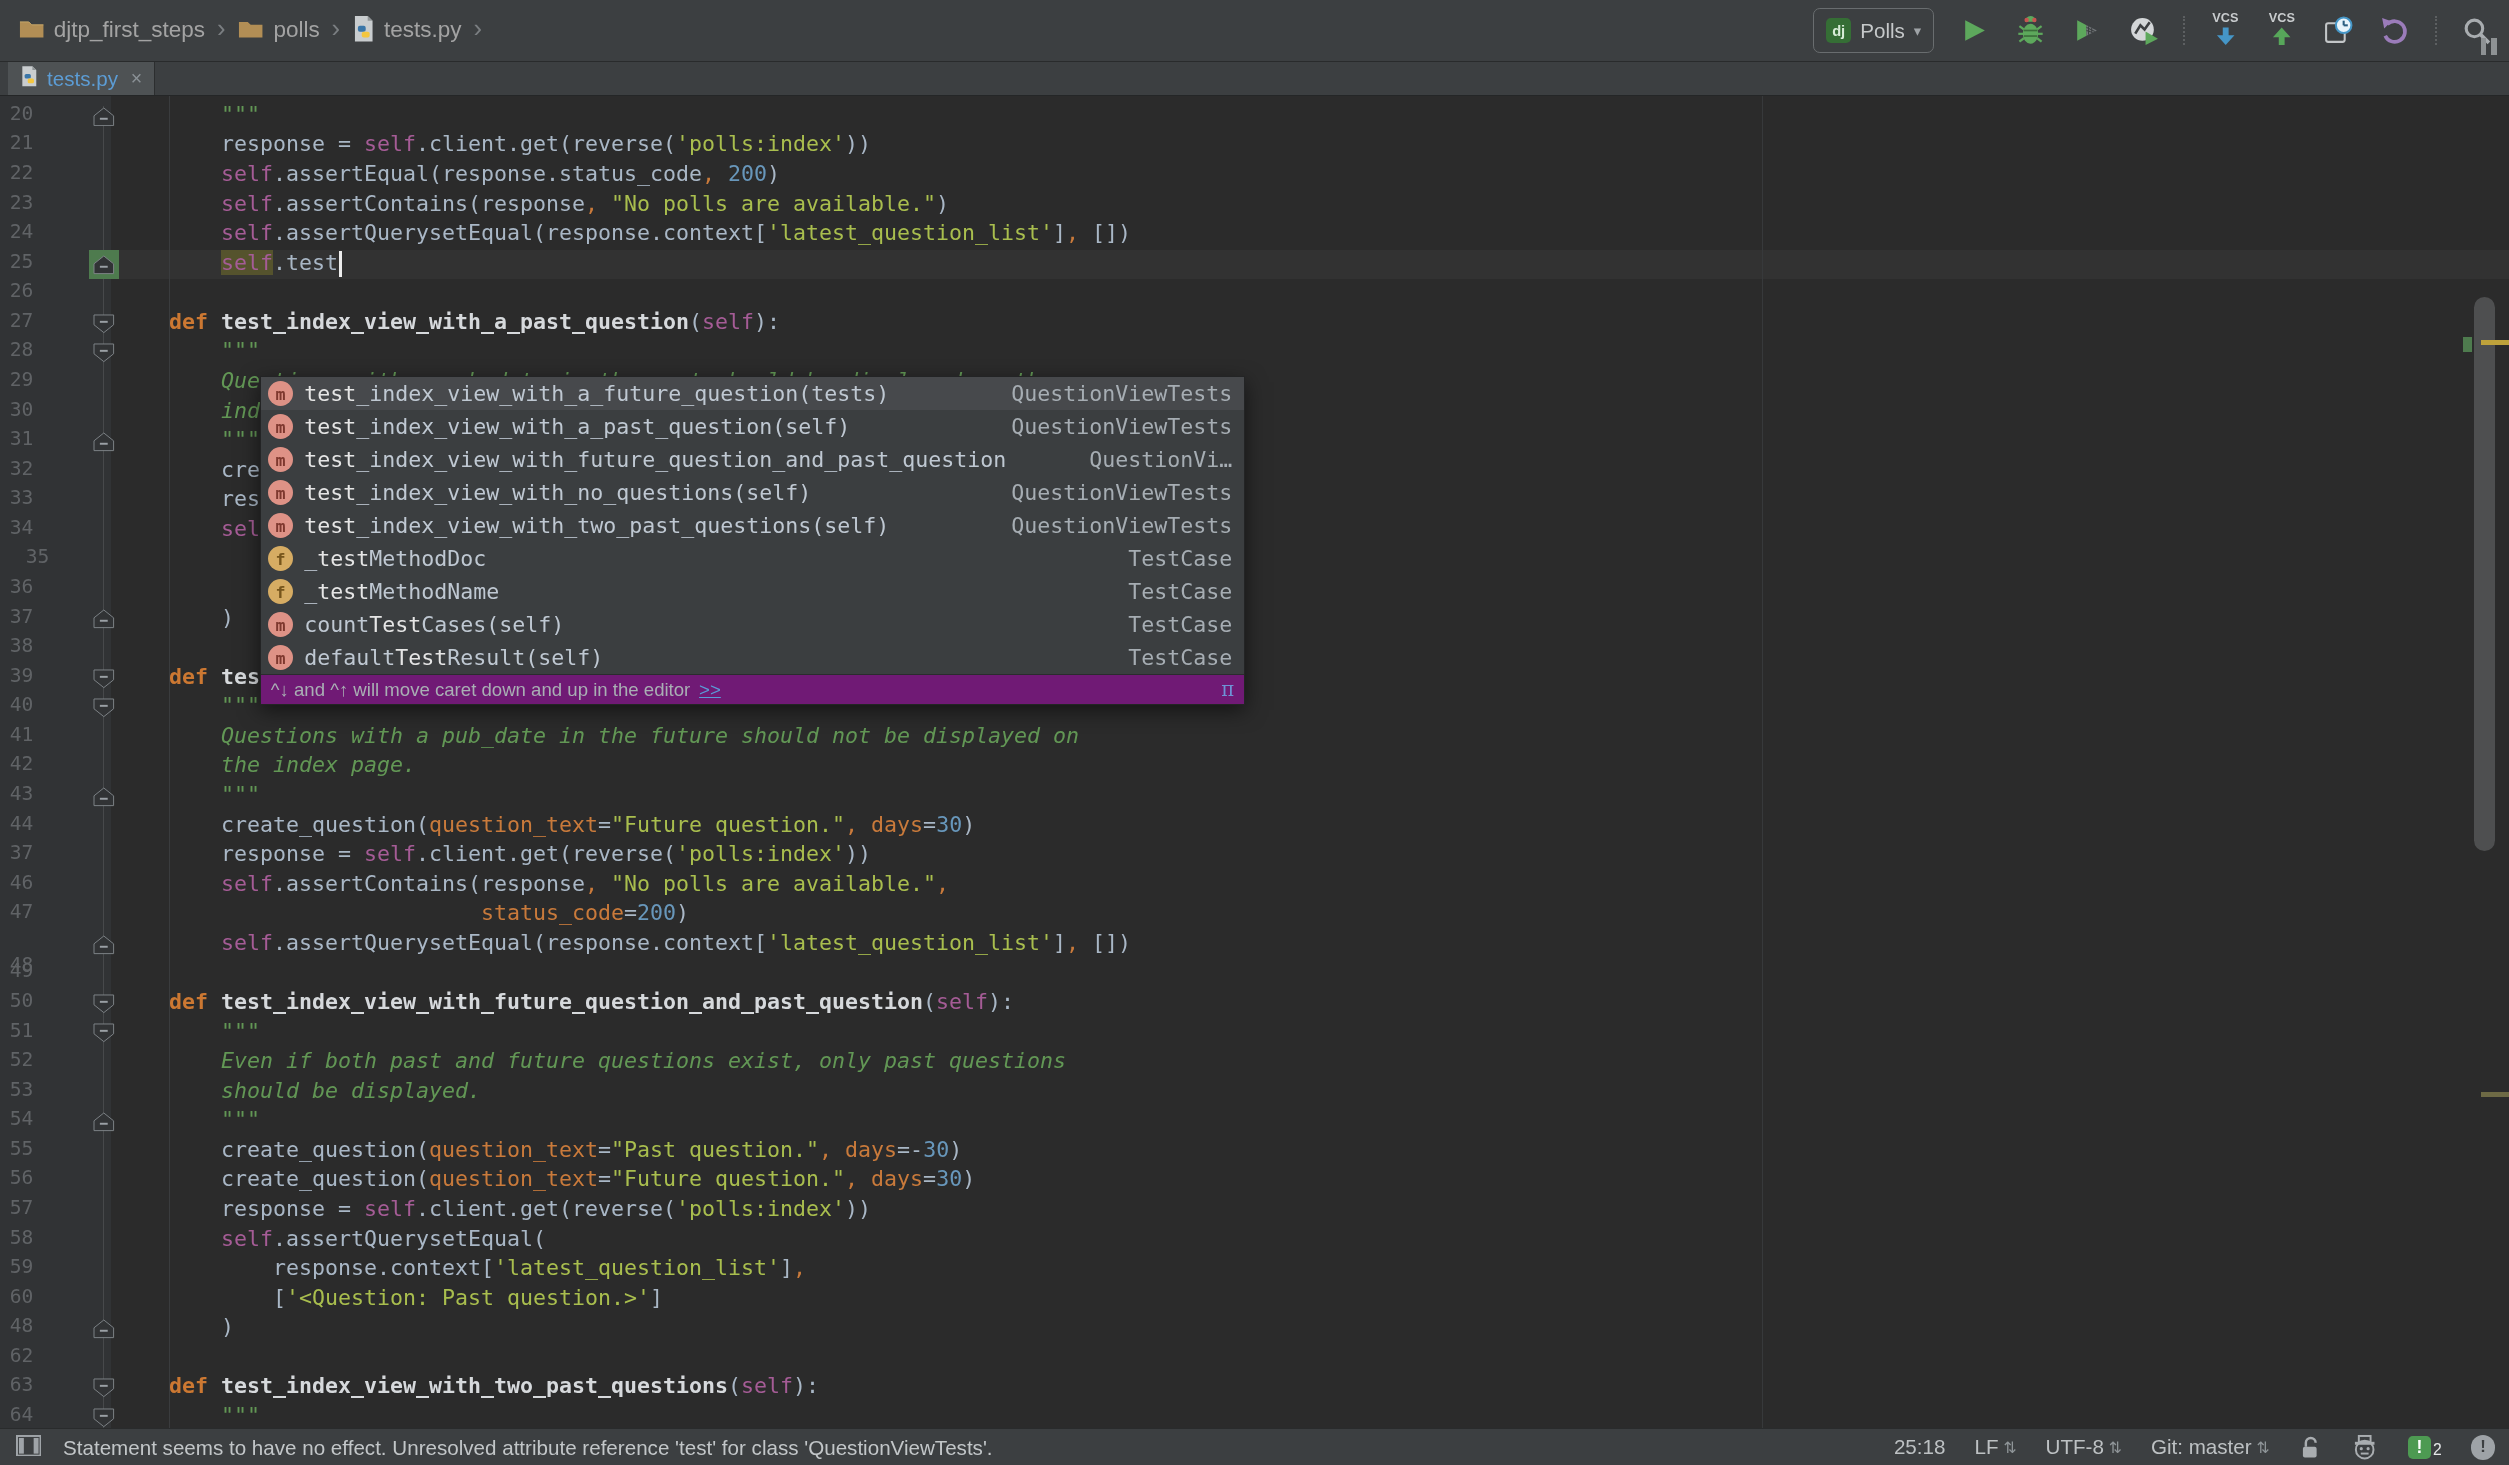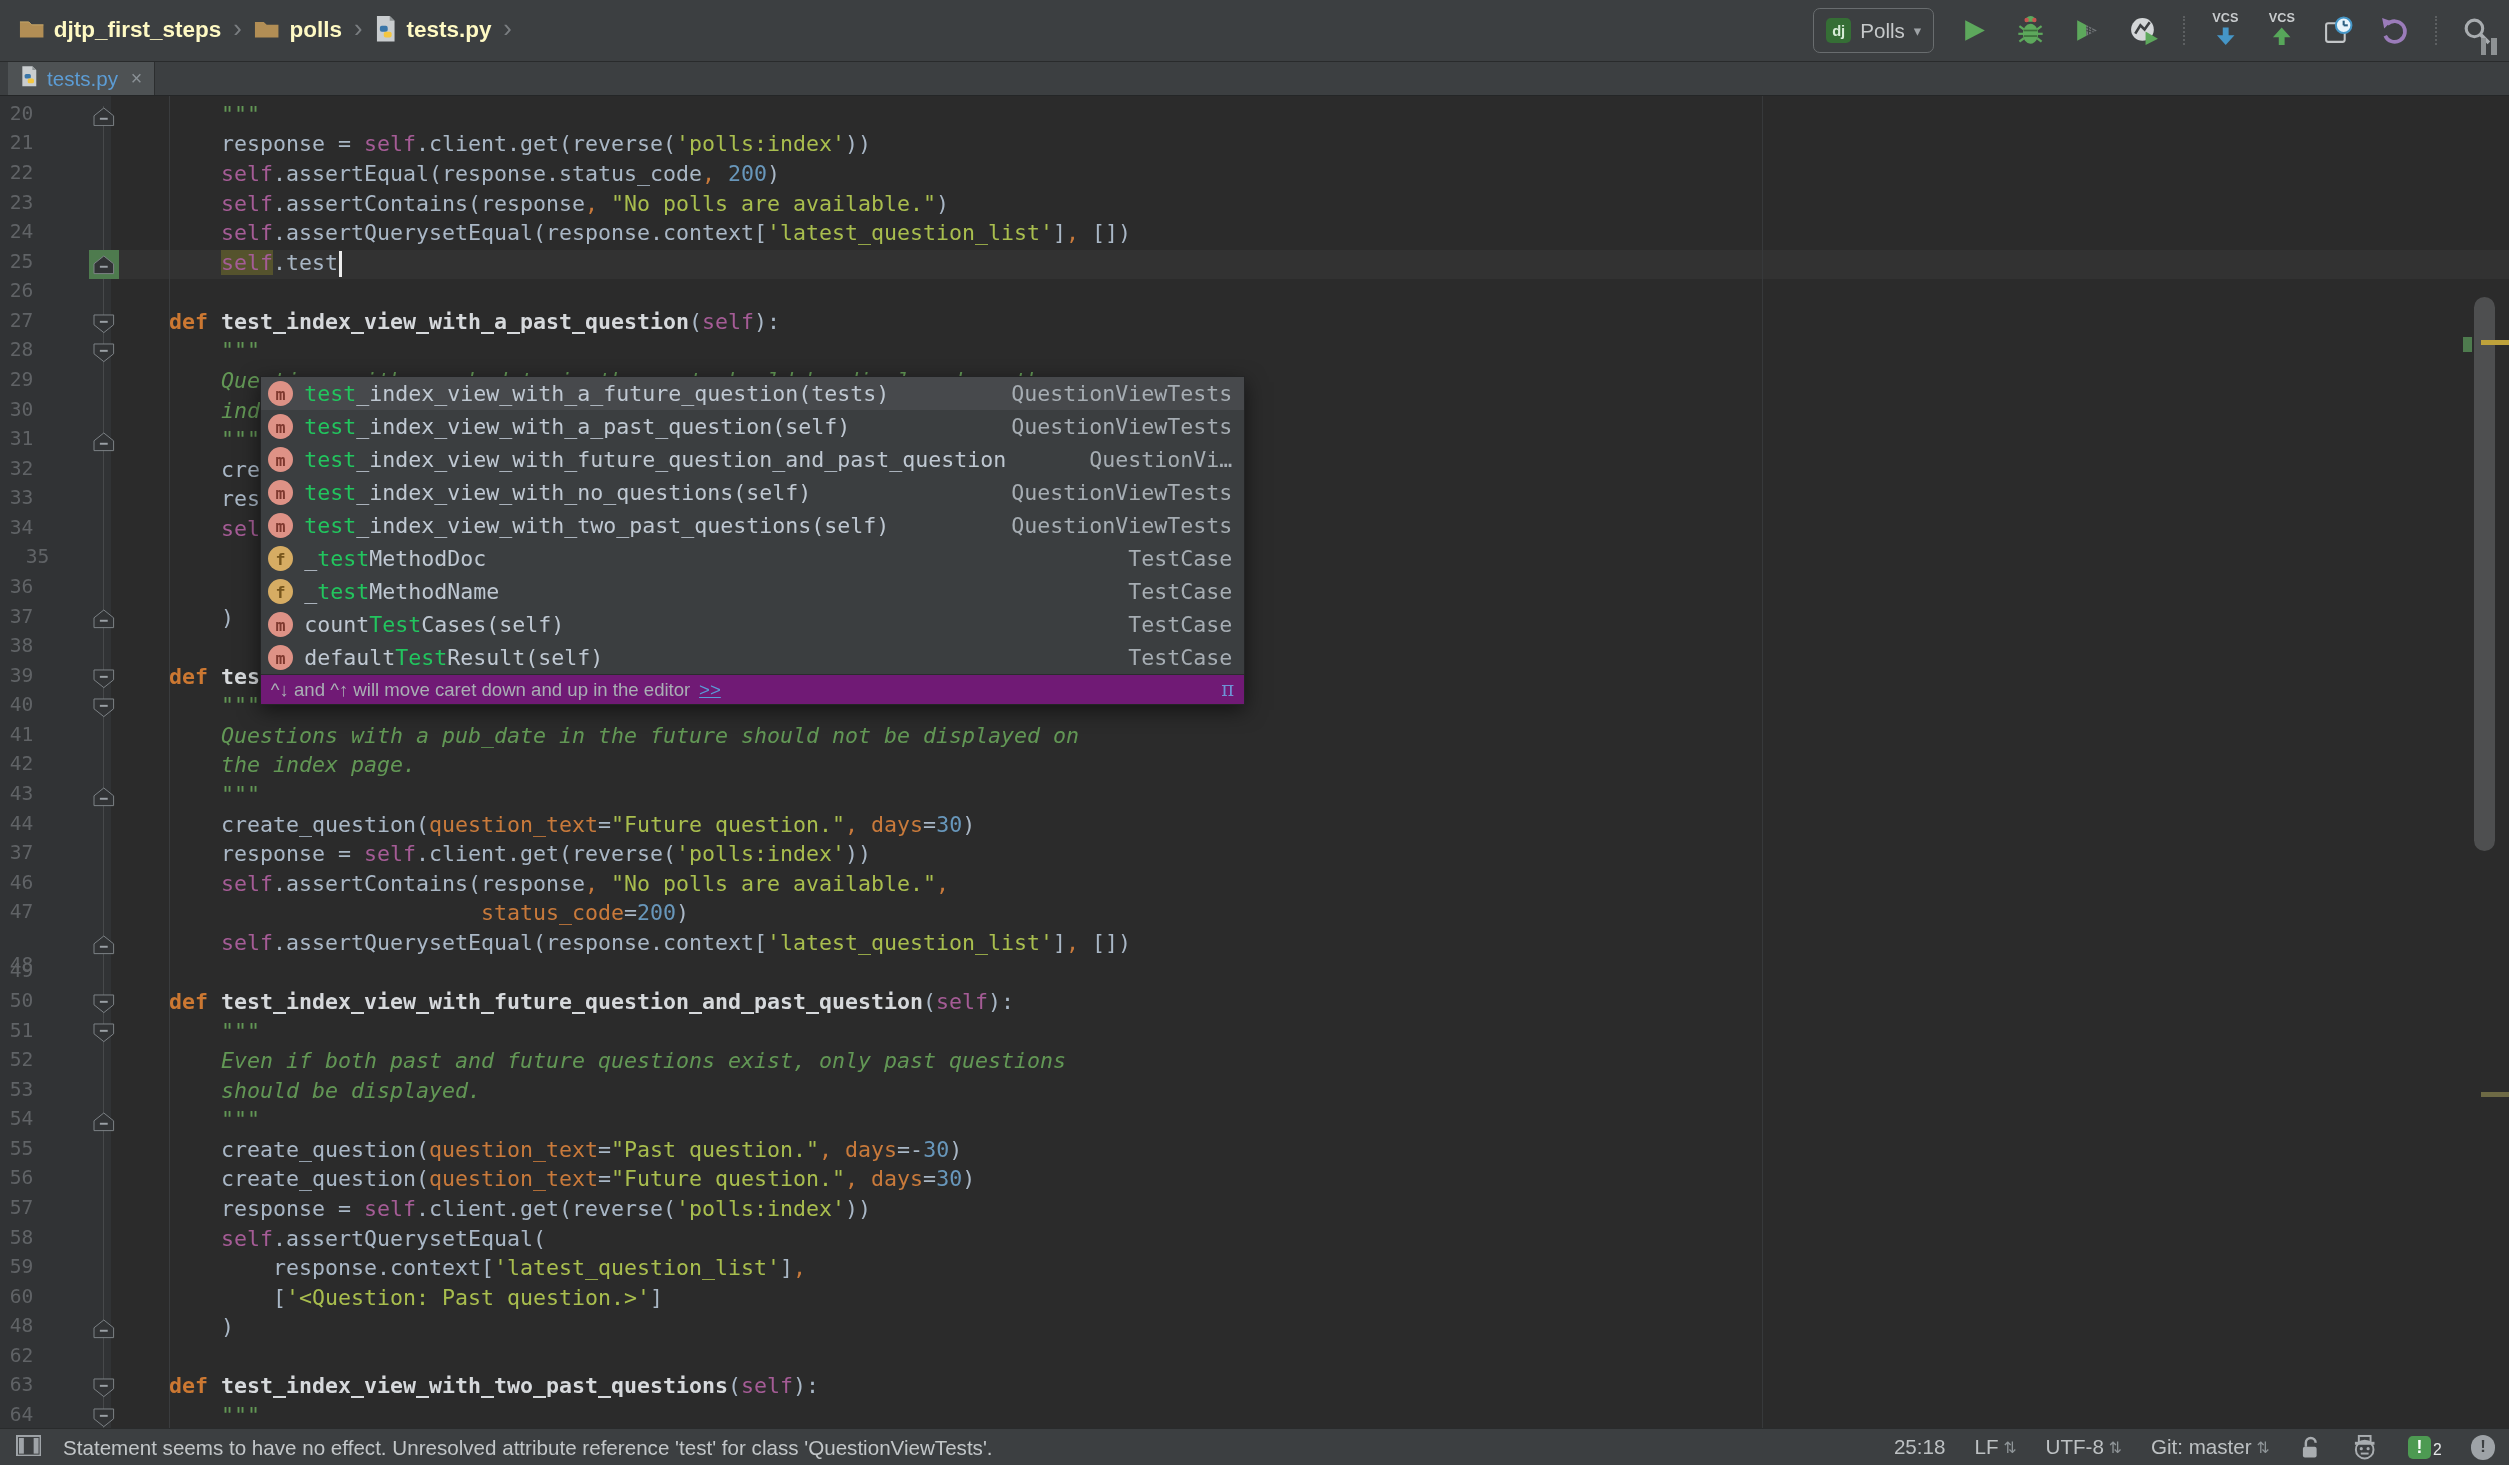--- a/index.html
+++ b/index.html
@@ -4,21 +4,21 @@
 <style>
   html,body{margin:0;padding:0;background:#1f2021;}
   #app{position:relative;width:2509px;height:1465px;background:#2B2B2B;overflow:hidden;
        font-family:"Liberation Sans",sans-serif;-webkit-font-smoothing:antialiased;}
 
   
   #toolbar{position:absolute;left:0;top:0;width:2509px;height:61px;background:#3C3F41;
            border-bottom:1px solid #292B2C;display:flex;align-items:center;}
   .crumbs{display:flex;align-items:center;margin-left:17.6px;gap:9.8px;}
   .crumb{display:flex;align-items:center;gap:8.8px;cursor:default;}
-  .crumb .lbl{color:#fef9c3;font-weight:bold;font-size:22.5px;}
+  .crumb .lbl{color:#a3a3a3;font-weight:normal;font-size:22.5px;}
   .crumb-sep{color:#7A7E81;font-size:25.5px;margin:0 2px;transform:translateY(-2px);}
   .tb-right{margin-left:auto;display:flex;align-items:center;gap:23.5px;padding-right:15.7px;}
   .runcfg{display:flex;align-items:center;gap:8.8px;border:1px solid #696D6F;border-radius:6.9px;
           padding:4.9px 11.8px;height:33px;}
   .dj-badge{width:25.5px;height:25.5px;border-radius:4.9px;background:#356E35;color:#D8ECD8;
             font-size:14.7px;font-weight:bold;display:flex;align-items:center;justify-content:center;}
   .runcfg .lbl{color:#C6C9CA;font-size:20.6px;}
   .runcfg .arr{color:#9FA4A7;font-size:14.7px;}
   .tb-ic{width:33px;height:35px;display:flex;align-items:center;justify-content:center;position:relative;}
   .tb-sep{height:29px;border-left:2px dotted #5C5F61;}
@@ -69,21 +69,21 @@
   
   #popup{position:absolute;left:260px;top:280px;width:983px;background:#3B3E40;
          border:1px solid #232425;box-shadow:0 5.9px 19.6px rgba(0,0,0,.55);}
   .pitem{height:33px;display:flex;align-items:center;padding:0 11.8px 0 6.9px;}
   .pitem.sel{background:#47494C;}
   .picon{width:25.5px;height:25.5px;border-radius:50%;display:flex;align-items:center;justify-content:center;
          font:bold 16.7px "DejaVu Sans Mono",monospace;margin-right:10.8px;flex:none;}
   .picon.m{background:#DE9286;color:#7E382E;}
   .picon.f{background:#D6AC63;color:#76551C;}
   .pname{font:21.6px "DejaVu Sans Mono",monospace;color:#BFC8D2;white-space:pre;overflow:hidden;}
-  .pname .mm{color:#22c55e;}
+  .pname .mm{color:#e5e5e5;}
   .plabel{margin-left:auto;color:#A6ADB3;font:21.6px "DejaVu Sans Mono",monospace;padding-left:19.6px;flex:none;}
   #popup-footer{height:29px;background:#701a75;border-top:1px solid #2A2C2D;display:flex;
                 align-items:center;padding:0 9.8px;}
   #popup-footer .hint{color:#A9AFB4;font-size:18.6px;}
   #popup-footer .link{color:#5A9BD8;font-size:18.6px;text-decoration:underline;margin-left:8.8px;cursor:pointer;}
   #popup-footer .pi{margin-left:auto;color:#6E93D6;font:19.6px "DejaVu Serif",serif;}
 
   
   #statusbar{position:absolute;left:0;top:1428px;width:2509px;height:37px;background:#3C3F41;
              border-top:1px solid #292B2C;display:flex;align-items:center;}

